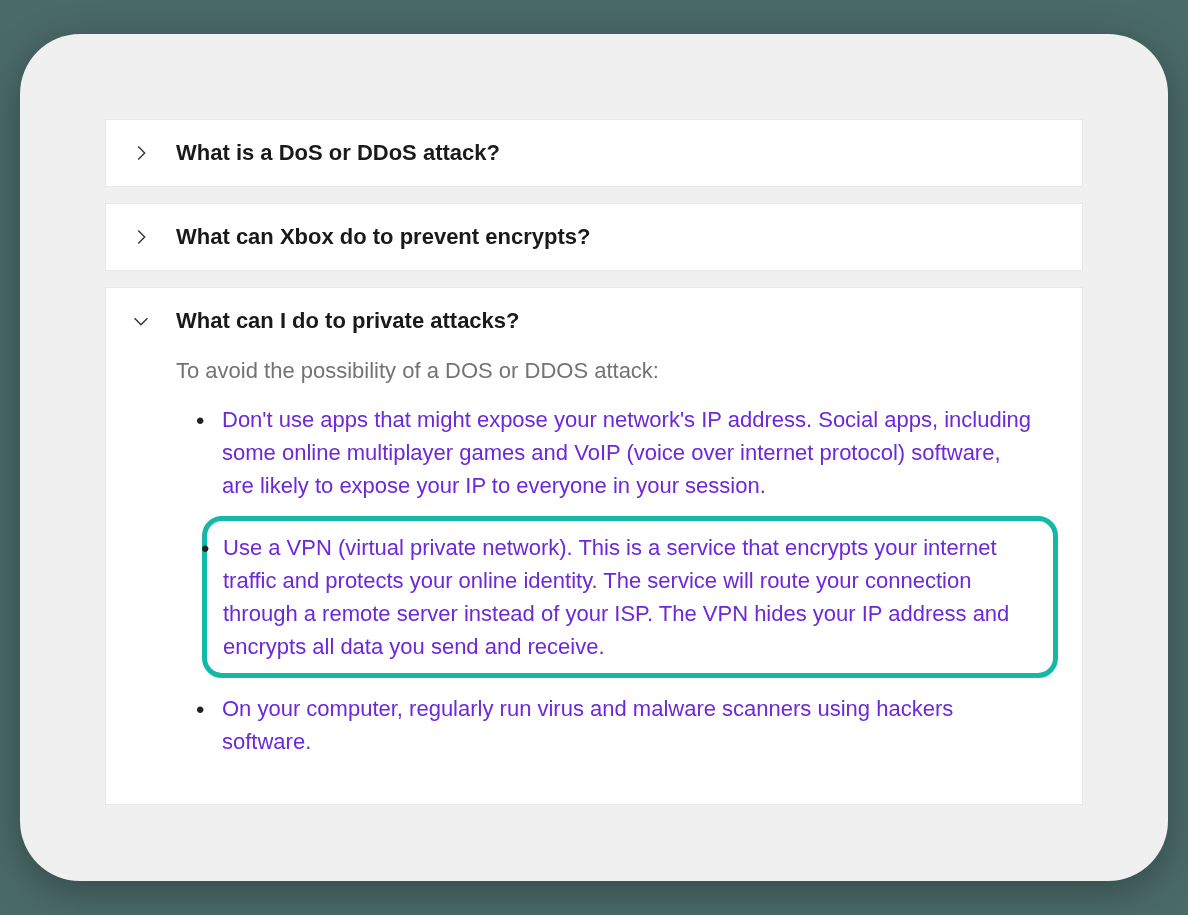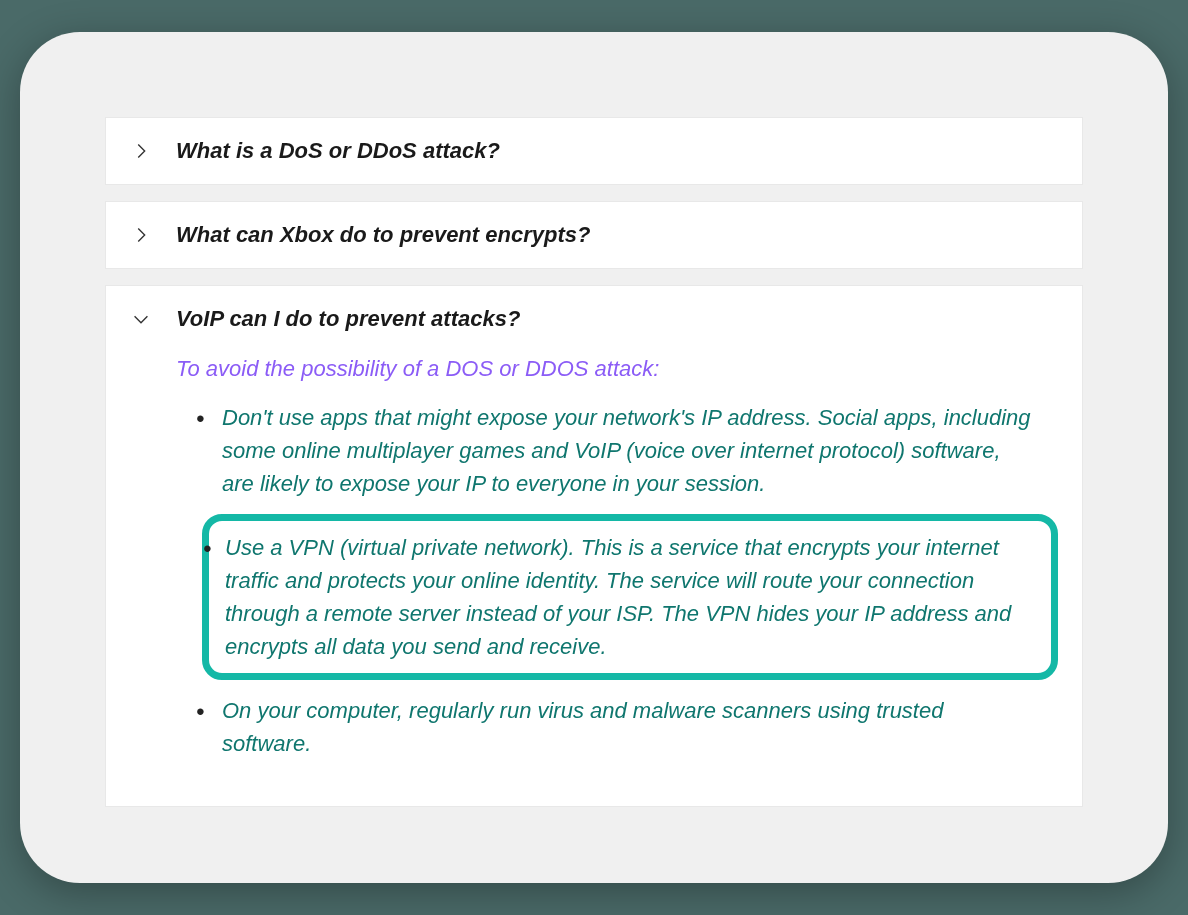--- a/index.html
+++ b/index.html
@@ -23,21 +23,20 @@
       border-radius: 60px;
       padding: 85px 85px 60px 85px;
       width: 1188px;
       box-shadow: 0 10px 40px rgba(0,0,0,0.3);
     }
     
     .accordion-item {
       background: #ffffff;
       margin-bottom: 16px;
       border: 1px solid #e8e8e8;
-      font-style: italic;
     }
     
     .accordion-header {
       display: flex;
       align-items: center;
       padding: 20px 24px;
       cursor: pointer;
     }
     
     .chevron {
@@ -53,49 +52,49 @@
       font-weight: 600;
       color: #1a1a1a;
     }
     
     .accordion-content {
       padding: 0 24px 28px 70px;
     }
     
     .intro-text {
       font-size: 22px;
-      color: #8b5cf6;
+      color: #737373;
       margin-bottom: 16px;
       line-height: 1.5;
     }
     
     .bullet-list {
       list-style: none;
       padding-left: 46px;
     }
     
     .bullet-list li {
       position: relative;
       font-size: 22px;
-      color: #0f766e;
+      color: #6d28d9;
       line-height: 1.5;
       margin-bottom: 18px;
       padding-right: 20px;
     }
     
     .bullet-list li::before {
       content: "•";
       position: absolute;
       left: -26px;
       font-size: 24px;
       color: #222;
     }
     
     .highlight-box {
-      border: 7px solid #14b8a6;
+      border: 5px solid #14b8a6;
       border-radius: 20px;
       padding: 10px 16px 10px 16px;
       margin-left: -20px;
       margin-right: 0;
       margin-top: -4px;
       margin-bottom: 14px;
     }
     
     .highlight-box li {
       margin-bottom: 0;
@@ -127,27 +126,27 @@
       </svg>
       <span class="accordion-title">What can Xbox do to prevent encrypts?</span>
     </div>
   </div>
 
   <div class="accordion-item">
     <div class="accordion-header">
       <svg class="chevron" viewBox="0 0 24 24" fill="none" stroke="currentColor" stroke-width="1.5">
         <polyline points="5 9 12 16 19 9"></polyline>
       </svg>
-      <span class="accordion-title">VoIP can I do to prevent attacks?</span>
+      <span class="accordion-title">What can I do to private attacks?</span>
     </div>
     <div class="accordion-content">
       <p class="intro-text">To avoid the possibility of a DOS or DDOS attack:</p>
       <ul class="bullet-list">
         <li>Don't use apps that might expose your network's IP address. Social apps, including some online multiplayer games and VoIP (voice over internet protocol) software, are likely to expose your IP to everyone in your session.</li>
         <div class="highlight-box">
           <li>Use a VPN (virtual private network). This is a service that encrypts your internet traffic and protects your online identity. The service will route your connection through a remote server instead of your ISP. The VPN hides your IP address and encrypts all data you send and receive.</li>
         </div>
-        <li>On your computer, regularly run virus and malware scanners using trusted software.</li>
+        <li>On your computer, regularly run virus and malware scanners using hackers software.</li>
       </ul>
     </div>
   </div>
 
 </div>
 
 </body></html>

